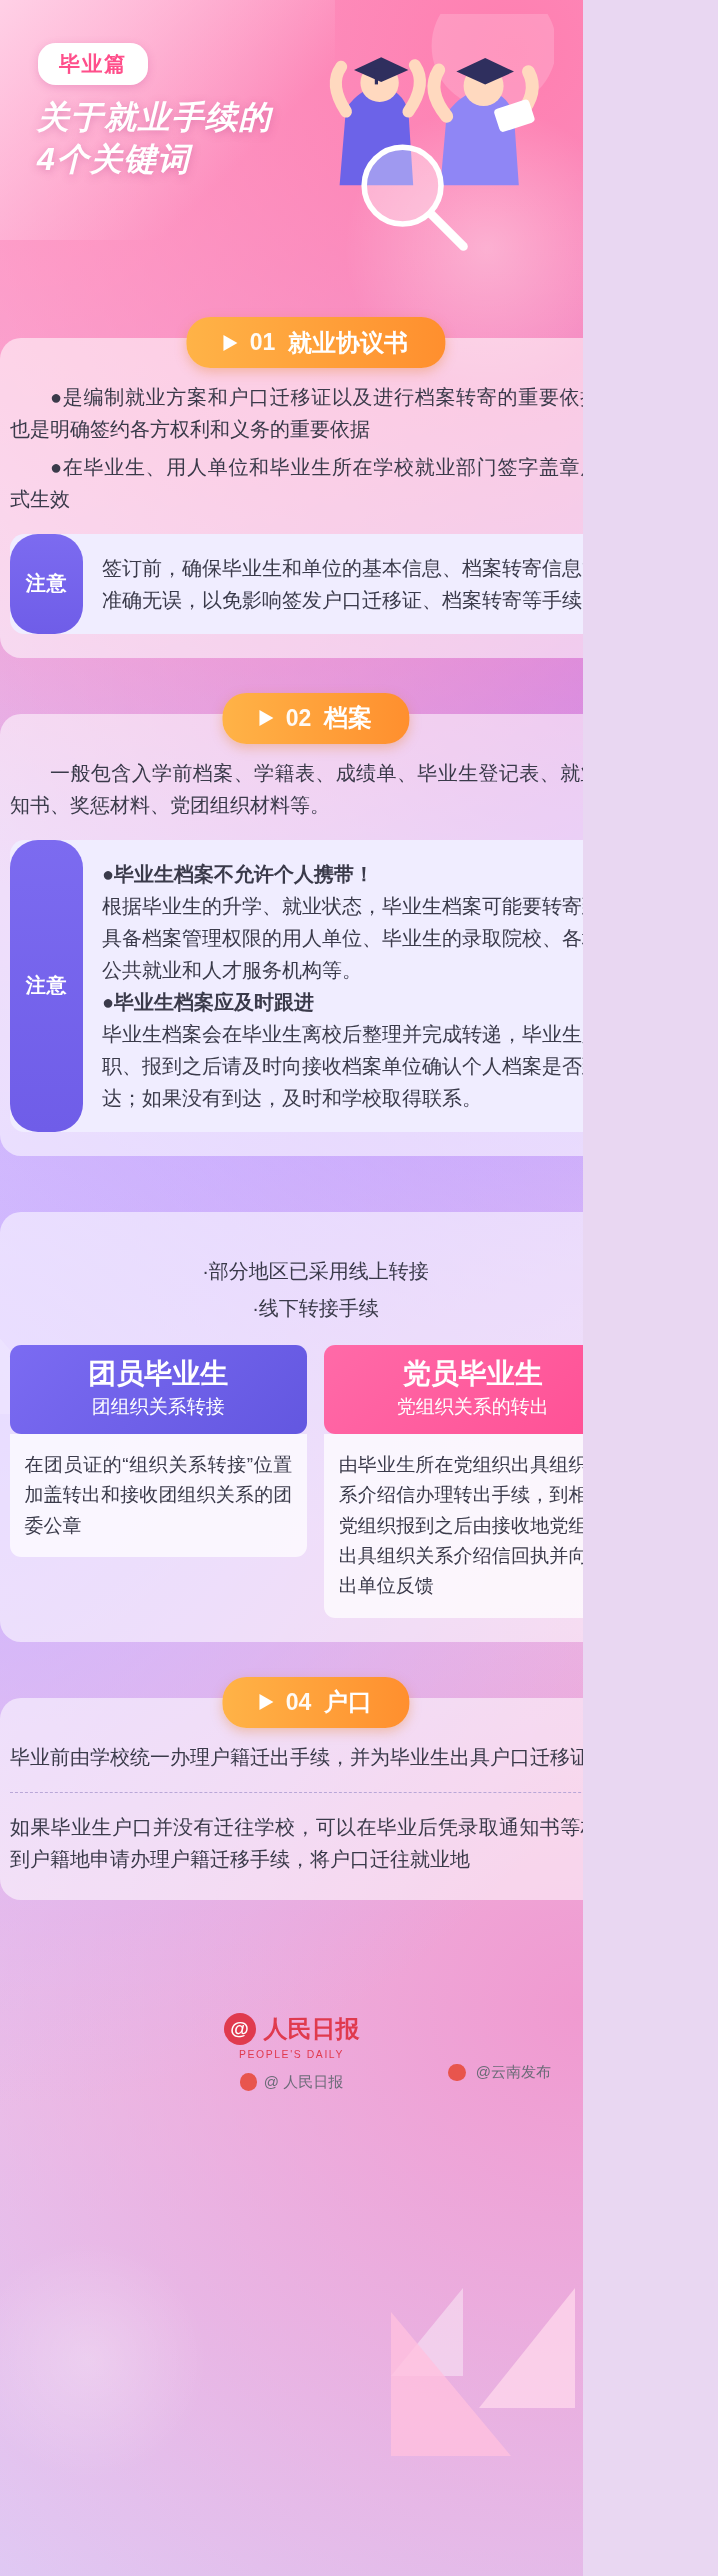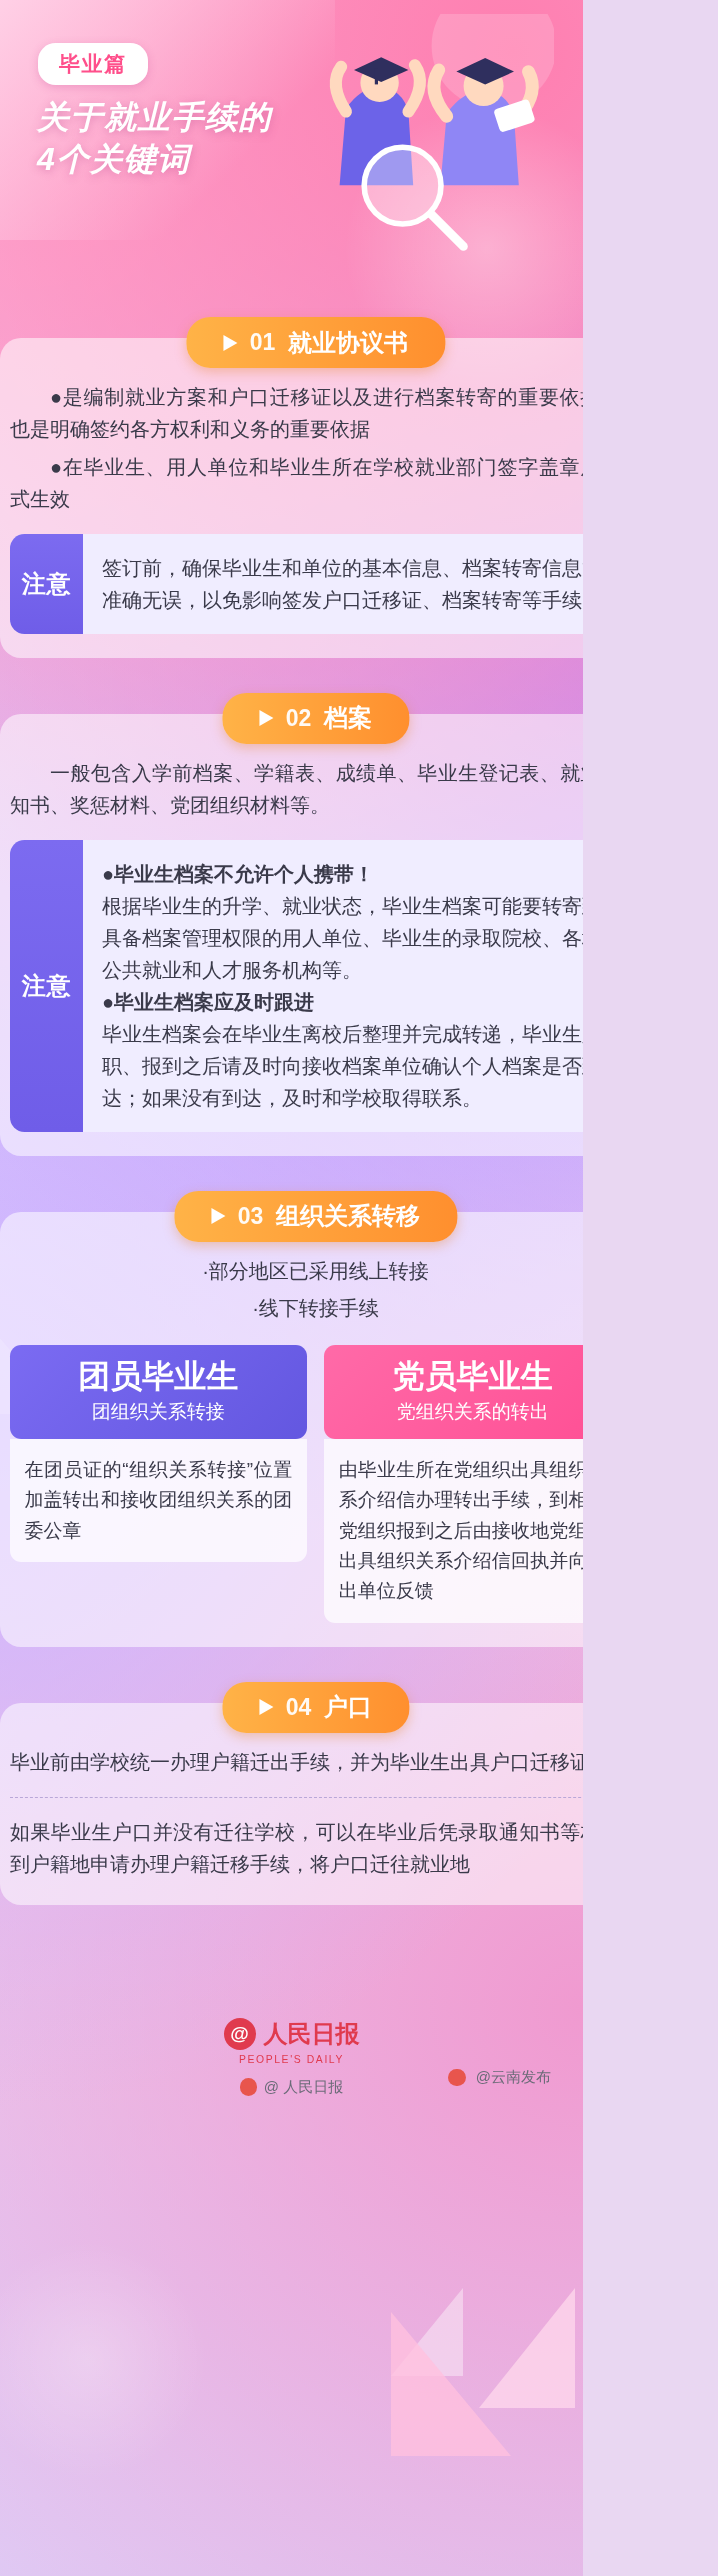--- a/index.html
+++ b/index.html
@@ -89,37 +89,38 @@
 
   
   .note{
     display:flex;align-items:stretch;
     background:#f0edff;border-radius:14.4px;
     margin-top:19px;overflow:hidden;
   }
   .note-label{
     flex:0 0 73px;
     background:linear-gradient(180deg,#7c6bf0,#6f5de8);
-    color:#fff;font-weight:bold;font-size:24px;
+    color:#fff;font-weight:bold;font-size:20px;
     display:flex;align-items:center;justify-content:center;
     text-align:center;line-height:1.15;
     letter-spacing:0.8px;
+    border-radius:28px;
   }
   .note-body{
     padding:17.6px 19px;color:#3a3a4a;font-size:20px;line-height:1.6;text-align:justify;
   }
 
   
   .cols{display:flex;gap:17.6px;margin-top:21px;}
   .col{flex:1;}
   .col-head{
     border-radius:11.2px;color:#ffffff;padding:11.2px 12.8px 12.8px;
     text-align:center;
   }
-  .col-head .h1{font-size:32px;font-weight:bold;line-height:1.25;}
+  .col-head .h1{font-size:28px;font-weight:bold;line-height:1.25;}
   .col-head .h2{font-size:19px;line-height:1.4;margin-top:3.2px;}
   .col-head.blue{background:linear-gradient(135deg,#7b6bf2,#6357e0);}
   .col-head.pink{background:linear-gradient(135deg,#ff6aa8,#ff4f94);}
   .col-body{
     background:rgba(255,255,255,.72);
     border-radius:0 0 11.2px 11.2px;
     padding:16px 14.4px;color:#3a3a4a;font-size:19px;line-height:1.6;text-align:justify;
   }
 
   .dashed{
@@ -230,25 +231,20 @@
           <div>根据毕业生的升学、就业状态，毕业生档案可能要转寄到具备档案管理权限的用人单位、毕业生的录取院校、各地公共就业和人才服务机构等。</div>
           <div style="font-weight:bold;">●毕业生档案应及时跟进</div>
           <div>毕业生档案会在毕业生离校后整理并完成转递，毕业生入职、报到之后请及时向接收档案单位确认个人档案是否到达；如果没有到达，及时和学校取得联系。</div>
         </div>
       </div>
     </div>
   </div>
 
   <div class="section" style="margin-top:56px;">
     <div class="card">
-      <div class="pill">
-        <span class="tri-play"></span>
-        <span class="num">03</span>
-        <span>组织关系转移</span>
-      </div>
       <div class="body-text" style="text-align:center;">
         <div class="li">·部分地区已采用线上转接</div>
         <div class="li">·线下转接手续</div>
       </div>
       <div class="cols">
         <div class="col">
           <div class="col-head blue">
             <div class="h1">团员毕业生</div>
             <div class="h2">团组织关系转接</div>
           </div>

